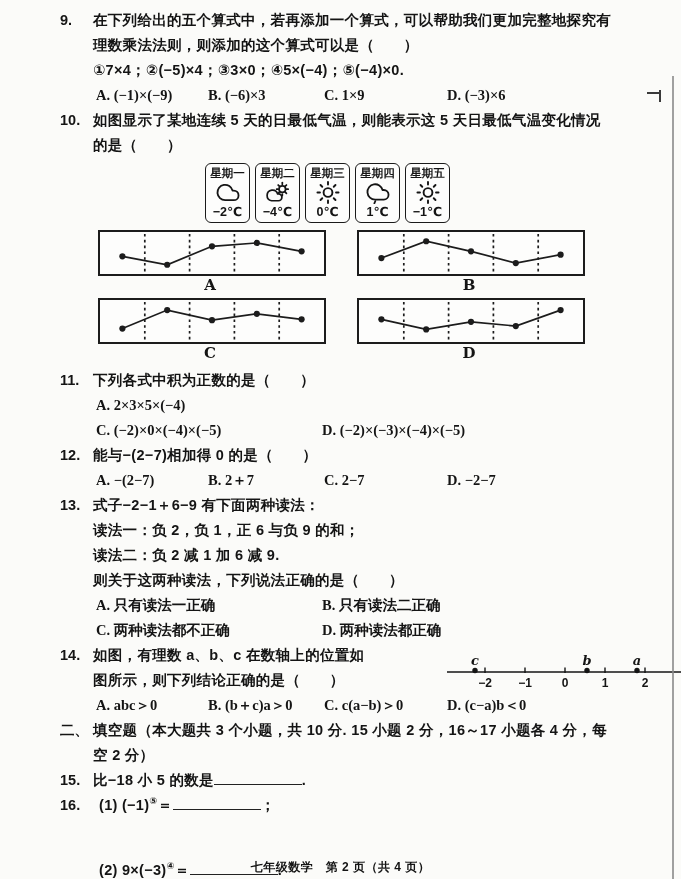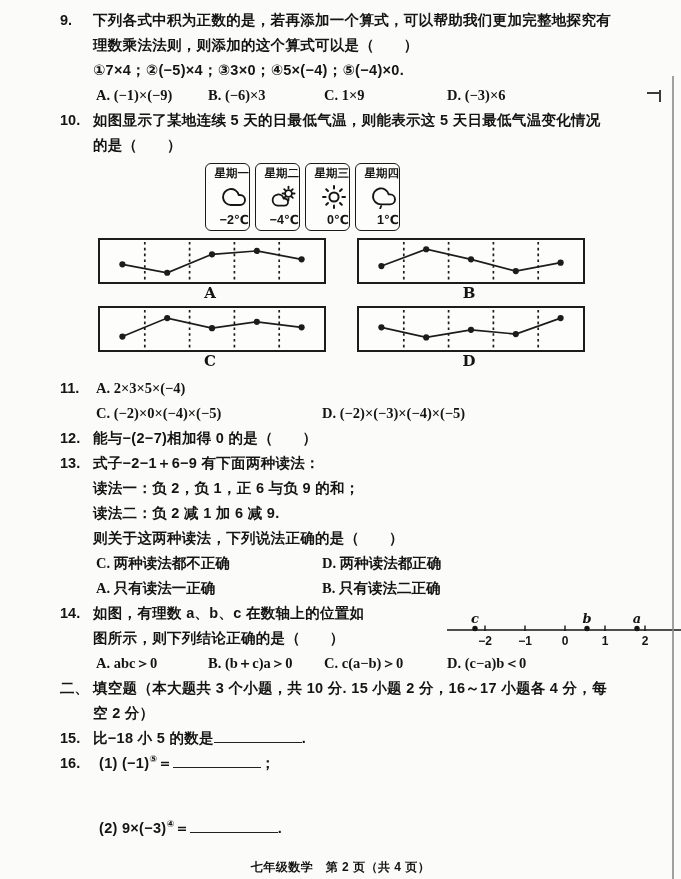--- a/index.html
+++ b/index.html
@@ -16,22 +16,22 @@
   .qnum{flex:0 0 33px;line-height:25px;}
   .qbody{flex:1 1 auto;min-width:0;}
   .tline{line-height:25px;letter-spacing:.3px;white-space:nowrap;}
   .opts{display:flex;line-height:25px;white-space:nowrap;padding-left:3px;font-family:Liberation Serif, serif;}
   .opts4 .o1{flex:0 0 112px;}
   .opts4 .o2{flex:0 0 116px;}
   .opts4 .o3{flex:0 0 123px;}
   .opts2 .o1{flex:0 0 226px;}
   
   .wrow{display:flex;gap:5px;margin:5px 0 7px 112px;}
-  .wcard{width:45px;height:68px;border:1.7px solid #1a1a1a;border-radius:6px;background:#fdfdfc;
-         display:flex;flex-direction:column;align-items:flex-end;justify-content:space-between;padding:2px 0 3px;box-sizing:border-box;}
+  .wcard{width:45px;height:60px;border:1.7px solid #1a1a1a;border-radius:6px;background:#fdfdfc;
+         display:flex;flex-direction:column;align-items:center;justify-content:space-between;padding:2px 0 3px;box-sizing:border-box;}
   .wday{font-size:11.5px;letter-spacing:0;}
   .wicon{width:30px;height:24px;}
   .wtemp{font-size:12.5px;letter-spacing:0;}
   
   .chartgrid{display:grid;grid-template-columns:224px 224px;column-gap:35px;row-gap:4px;margin:2px 0 6px 5px;}
   .mini{margin:0;text-align:center;}
   .mini svg{display:block;width:224px;height:42px;border:2px solid #1c1c1c;background:#fdfdfc;}
   .mini figcaption{font-family:"DejaVu Serif","Liberation Serif",serif;font-size:15px;line-height:18px;font-weight:700;}
   
   .q14row{display:flex;}
@@ -88,21 +88,21 @@
 
 <div class="page">
   <div class="edge-line"></div>
   <svg class="artifact" width="22" height="16">
     <path d="M2 5 H16 M15 2 V14" fill="none" stroke="#3a3a3a" stroke-width="2"></path>
   </svg>
 
   <section class="q">
     <div class="qnum">9.</div>
     <div class="qbody">
-      <div class="tline">下列各式中积为正数的是，若再添加一个算式，可以帮助我们更加完整地探究有</div>
+      <div class="tline">在下列给出的五个算式中，若再添加一个算式，可以帮助我们更加完整地探究有</div>
       <div class="tline">理数乘法法则，则添加的这个算式可以是（　　）</div>
       <div class="tline">①7×4；②(−5)×4；③3×0；④5×(−4)；⑤(−4)×0.</div>
       <div class="opts opts4">
         <span class="o1">A. (−1)×(−9)</span>
         <span class="o2">B. (−6)×3</span>
         <span class="o3">C. 1×9</span>
         <span class="o4">D. (−3)×6</span>
       </div>
     </div>
   </section>
@@ -134,20 +134,27 @@
               <use href="#icon-sun"></use>
             </svg>
           <div class="wtemp">0℃</div>
         </div>
         <div class="wcard">
           <div class="wday">星期四</div>
           <svg class="wicon">
               <use href="#icon-rain-cloud"></use>
             </svg>
           <div class="wtemp">1℃</div>
+        </div>
+        <div class="wcard">
+          <div class="wday">星期五</div>
+          <svg class="wicon">
+              <use href="#icon-sun"></use>
+            </svg>
+          <div class="wtemp">−1℃</div>
         </div>
       </div>
 
       <div class="chartgrid">
         <figure class="mini">
           <svg>
               <line x1="44.8" y1="2" x2="44.8" y2="40" stroke="#1c1c1c" stroke-width="1.7" stroke-dasharray="2.6 3.2"></line>
               <line x1="89.6" y1="2" x2="89.6" y2="40" stroke="#1c1c1c" stroke-width="1.7" stroke-dasharray="2.6 3.2"></line>
               <line x1="134.4" y1="2" x2="134.4" y2="40" stroke="#1c1c1c" stroke-width="1.7" stroke-dasharray="2.6 3.2"></line>
               <line x1="179.2" y1="2" x2="179.2" y2="40" stroke="#1c1c1c" stroke-width="1.7" stroke-dasharray="2.6 3.2"></line>
@@ -205,51 +212,58 @@
             </svg>
           <figcaption>D</figcaption>
         </figure>
       </div>
     </div>
   </section>
 
   <section class="q">
     <div class="qnum">11.</div>
     <div class="qbody">
+      <div class="tline">下列各式中积为正数的是（　　）</div>
       <div class="opts opts2">
         <span class="o1">A. 2×3×5×(−4)</span>
       </div>
       <div class="opts opts2">
         <span class="o1">C. (−2)×0×(−4)×(−5)</span>
         <span class="o2">D. (−2)×(−3)×(−4)×(−5)</span>
       </div>
     </div>
   </section>
 
   <section class="q">
     <div class="qnum">12.</div>
     <div class="qbody">
       <div class="tline">能与−(2−7)相加得 0 的是（　　）</div>
+      <div class="opts opts4">
+        <span class="o1">A. −(2−7)</span>
+        <span class="o2">B. 2＋7</span>
+        <span class="o3">C. 2−7</span>
+        <span class="o4">D. −2−7</span>
+      </div>
     </div>
   </section>
 
   <section class="q">
     <div class="qnum">13.</div>
     <div class="qbody">
       <div class="tline">式子−2−1＋6−9 有下面两种读法：</div>
       <div class="tline">读法一：负 2，负 1，正 6 与负 9 的和；</div>
       <div class="tline">读法二：负 2 减 1 加 6 减 9.</div>
       <div class="tline">则关于这两种读法，下列说法正确的是（　　）</div>
       <div class="opts opts2">
+        <span class="o1">A. 只有读法一正确</span>
+        <span class="o2">B. 只有读法二正确</span>
+      </div>
+      <div class="opts opts2">
         <span class="o1">C. 两种读法都不正确</span>
         <span class="o2">D. 两种读法都正确</span>
-      </div>
-      <div class="opts opts2">
-        <span class="o1">A. 只有读法一正确</span>
-        <span class="o2">B. 只有读法二正确</span>
       </div>
     </div>
   </section>
 
   <section class="q">
     <div class="qnum">14.</div>
     <div class="qbody">
       <div class="q14row">
         <div class="q14text">
           <div class="tline">如图，有理数 a、b、c 在数轴上的位置如</div>

